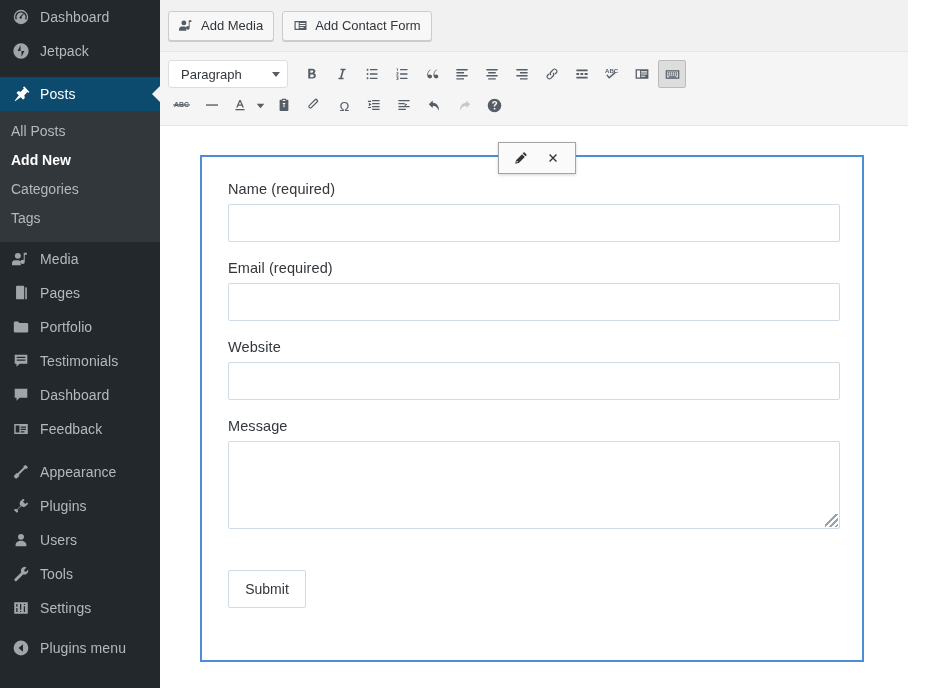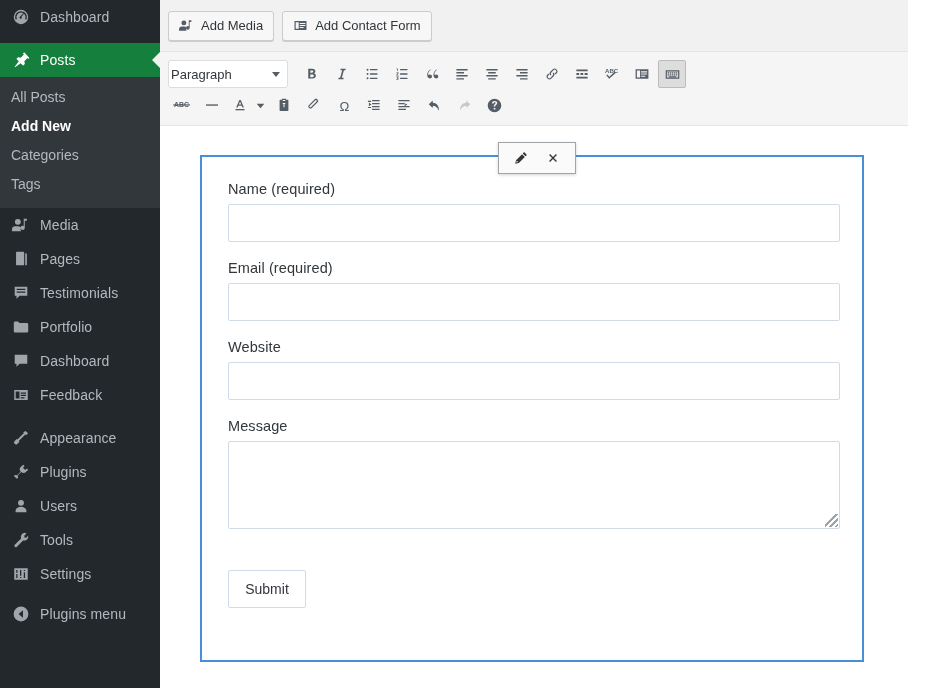--- a/index.html
+++ b/index.html
@@ -27,21 +27,21 @@
   .menu-item .mi-icon {
     width: 20px; height: 20px; flex: 0 0 20px;
     margin-right: 9px;
     display: flex; align-items: center; justify-content: center;
     color: #a0a5aa;
   }
   .menu-item .mi-icon svg { display: block; fill: currentColor; }
   .menu-item .mi-label { line-height: 1; letter-spacing: .1px; }
 
   .menu-item.active {
-    background: #15803d; color: #ffffff; font-weight: 400;
+    background: #0c4a6e; color: #ffffff; font-weight: 400;
   }
   .menu-item.active .mi-icon { color: #ffffff; }
   .menu-item.active::after {
     content: ""; position: absolute; right: 0; top: 50%;
     margin-top: -8px;
     border-style: solid; border-width: 8px 8px 8px 0;
     border-color: transparent #f1f1f1 transparent transparent;
   }
 
   .menu-sep { height: 9px; }
@@ -90,21 +90,21 @@
     padding: 6px 8px 5px 8px;
     flex: 0 0 auto;
   }
   .tool-row { display: flex; align-items: center; height: 32px; }
   .tool-row.row2 { height: 30px; }
 
   .fmt-select {
     display: inline-flex; align-items: center; justify-content: space-between;
     width: 120px; height: 28px;
     background: #ffffff; border: 1px solid #ddd;
-    border-radius: 3px; padding: 0 7px 0 2px;
+    border-radius: 3px; padding: 0 7px 0 12px;
     font-size: 13px; color: #32373c; cursor: pointer;
     margin-right: 10px;
   }
   .fmt-select .caret {
     width: 0; height: 0; border-style: solid;
     border-width: 5px 4px 0 4px;
     border-color: #555d66 transparent transparent transparent;
   }
 
   .tbtn {
@@ -204,20 +204,28 @@
 
     <div class="menu-item">
       <span class="mi-icon">
         <svg width="18" height="18" viewBox="0 0 20 20">
             <path d="M10 2a8 8 0 100 16 8 8 0 000-16zm0 1.5a6.5 6.5 0 016.5 6.5c0 1.1-.28 2.14-.77 3.05l-1.2-.7A5.1 5.1 0 0010 5a5.1 5.1 0 00-4.53 7.35l-1.2.7A6.47 6.47 0 013.5 10 6.5 6.5 0 0110 3.5zm3.2 2.9l-2.6 3.34a1.3 1.3 0 01-.96 2.18 1.3 1.3 0 01-.5-2.5l3.4-3.5.66.48z"></path>
           </svg>
       </span>
       <span class="mi-label">Dashboard</span>
     </div>
 
+    <div class="menu-item">
+      <span class="mi-icon">
+        <svg width="18" height="18" viewBox="0 0 20 20">
+            <path d="M10 1.5a8.5 8.5 0 100 17 8.5 8.5 0 000-17zM9.5 10H6.2L9.5 3.6V10zm1 0h3.3L10.5 16.4V10z"></path>
+          </svg>
+      </span>
+      <span class="mi-label">Jetpack</span>
+    </div>
 
     <div class="menu-sep"></div>
 
     <div class="menu-item active">
       <span class="mi-icon">
         <svg width="18" height="18" viewBox="0 0 20 20">
             <path d="M13.3 1.8l-1.1 1.1 1 1-3.5 3.5-2.4-.5a1 1 0 00-.9.27L5.3 8.3a.6.6 0 000 .85l2.3 2.3-4.4 5.9a.4.4 0 00.56.56l5.9-4.4 2.3 2.3a.6.6 0 00.85 0l1.13-1.13a1 1 0 00.27-.9l-.5-2.4 3.5-3.5 1 1 1.1-1.1-5.51-5.98z"></path>
           </svg>
       </span>
       <span class="mi-label">Posts</span>
@@ -244,33 +252,33 @@
         <svg width="18" height="18" viewBox="0 0 20 20">
             <path d="M5.5 2h7a1 1 0 011 1v13a1 1 0 01-1 1h-7a1 1 0 01-1-1V3a1 1 0 011-1zm9.2 1.6h.8a1 1 0 011 1V16a1 1 0 01-1 1h-.8V3.6z"></path>
           </svg>
       </span>
       <span class="mi-label">Pages</span>
     </div>
 
     <div class="menu-item">
       <span class="mi-icon">
         <svg width="18" height="18" viewBox="0 0 20 20">
+            <path d="M2 5.2a1.4 1.4 0 011.4-1.4h3.3l1.5 1.7h8.4A1.4 1.4 0 0118 6.9v7.9a1.4 1.4 0 01-1.4 1.4H3.4A1.4 1.4 0 012 14.8V5.2z"></path>
+          </svg>
+      </span>
+      <span class="mi-label">Portfolio</span>
+    </div>
+
+    <div class="menu-item">
+      <span class="mi-icon">
+        <svg width="18" height="18" viewBox="0 0 20 20">
             <path d="M3 3h14v10H8.5L5 16.4V13H3V3zm2.2 2.3v1.5h9.6V5.3H5.2zm0 3v1.5h9.6V8.3H5.2z"></path>
           </svg>
       </span>
       <span class="mi-label">Testimonials</span>
-    </div>
-
-    <div class="menu-item">
-      <span class="mi-icon">
-        <svg width="18" height="18" viewBox="0 0 20 20">
-            <path d="M2 5.2a1.4 1.4 0 011.4-1.4h3.3l1.5 1.7h8.4A1.4 1.4 0 0118 6.9v7.9a1.4 1.4 0 01-1.4 1.4H3.4A1.4 1.4 0 012 14.8V5.2z"></path>
-          </svg>
-      </span>
-      <span class="mi-label">Portfolio</span>
     </div>
 
     <div class="menu-item">
       <span class="mi-icon">
         <svg width="18" height="18" viewBox="0 0 20 20">
             <path d="M3 3h14v10H8.5L5 16.4V13H3V3z"></path>
           </svg>
       </span>
       <span class="mi-label">Dashboard</span>
     </div>

